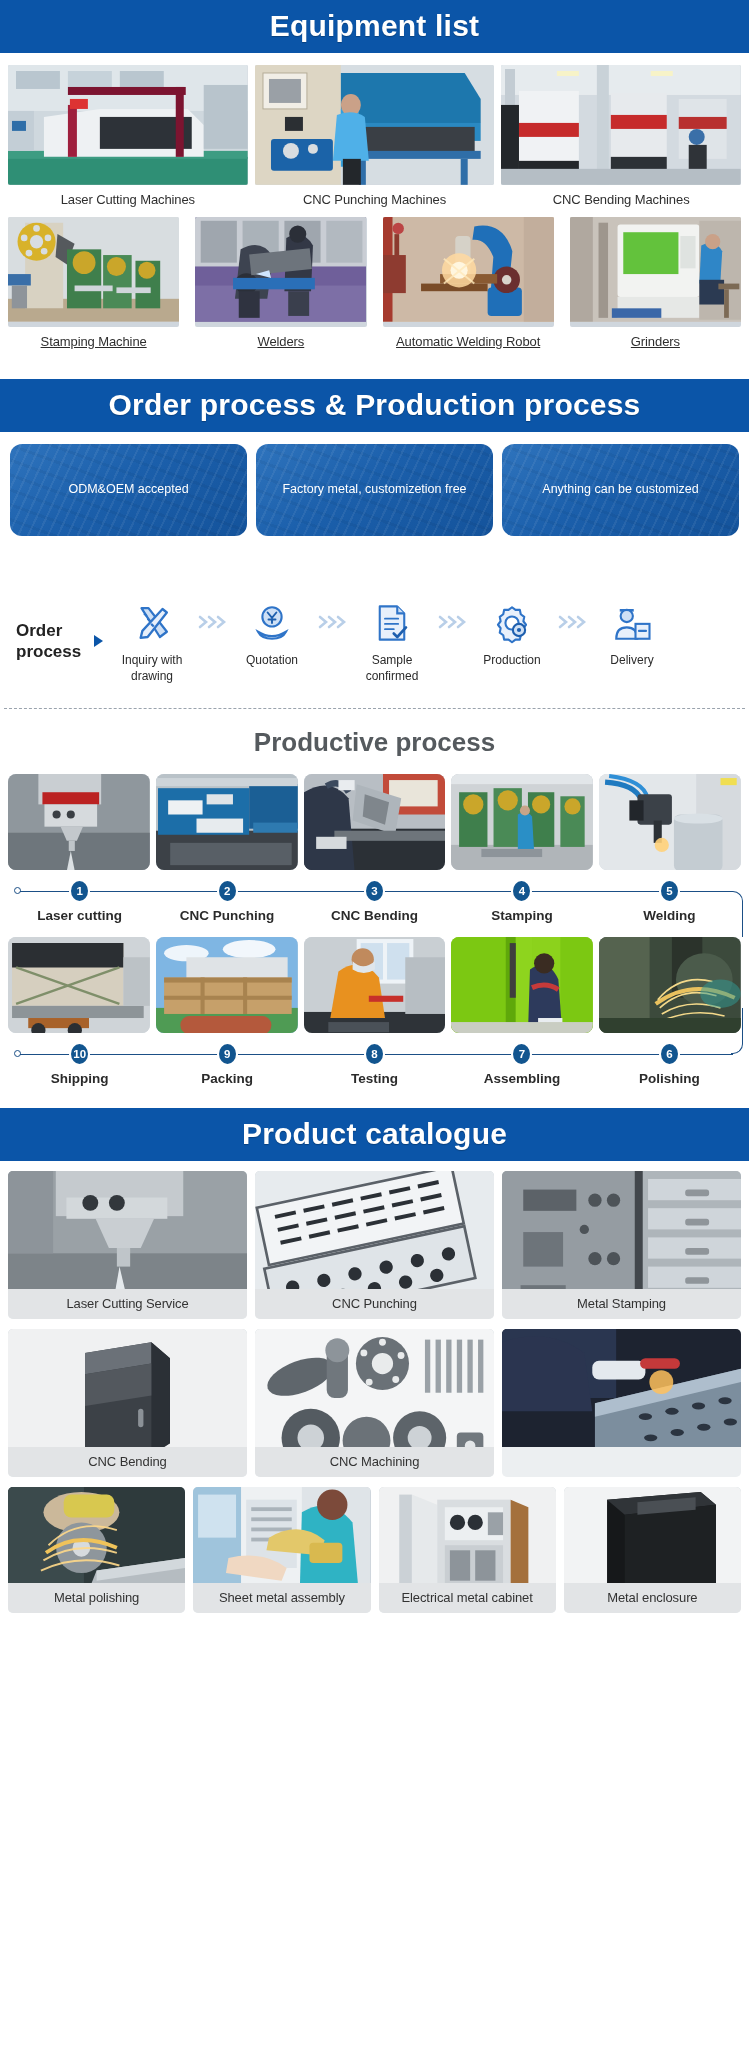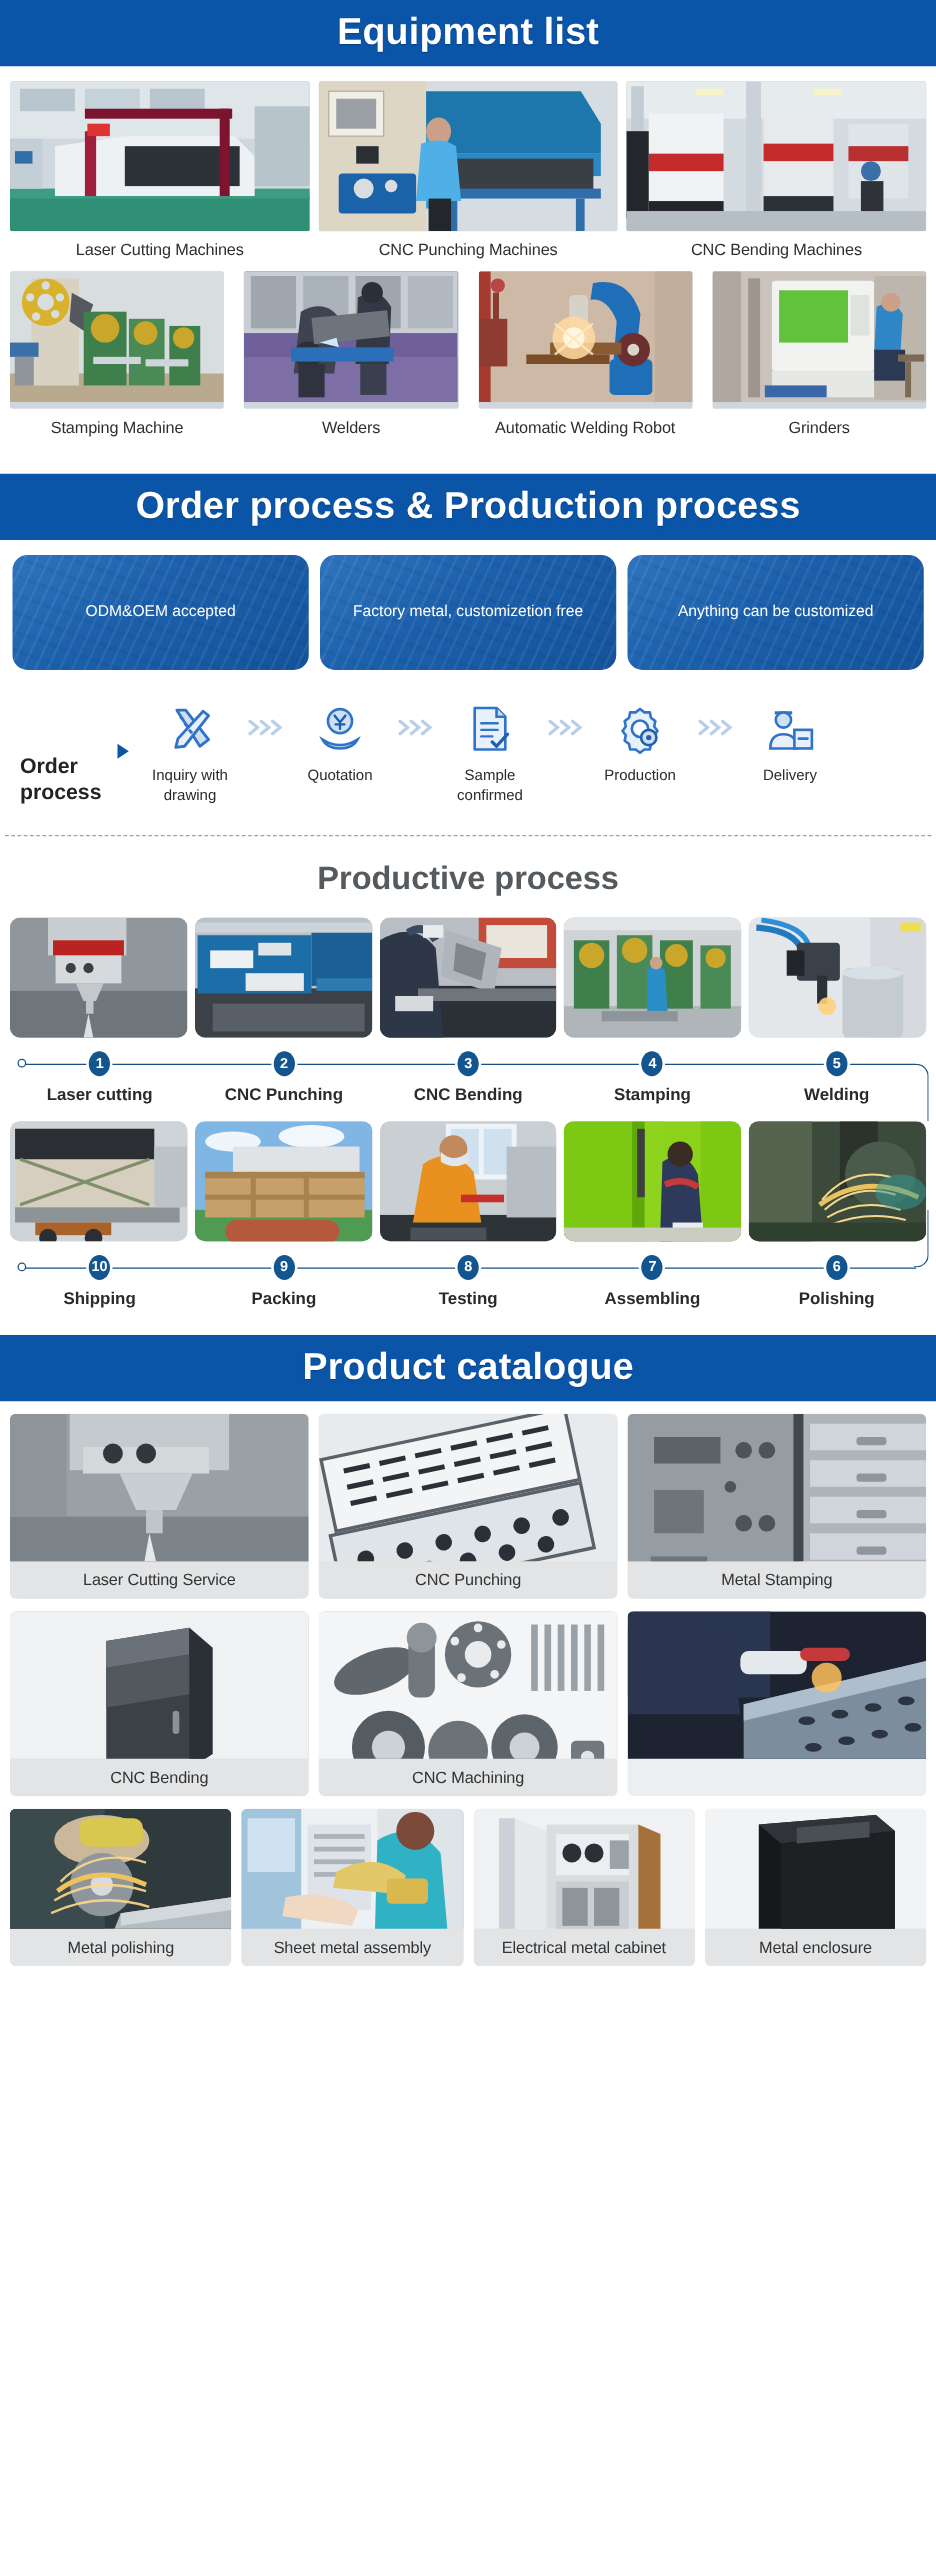--- a/index.html
+++ b/index.html
@@ -36,21 +36,21 @@
     font-size: 13px;
     color: #2f2f2f;
     padding-top: 7px;
     letter-spacing: -0.1px;
   }
 
   
   .eq-row1 { display:flex; gap:7px; padding: 12px 8px 0; }
   .eq-row1 > div { flex: 1; }
   .eq-row1 .photo { height: 120px; border-radius: 2px; }
-  .eq-row2 { display:flex; gap:16px; padding: 10px 8px 0; }
+  .eq-row2 { display:flex; gap:16px; padding: 10px 8px 0; text-decoration: underline; }
   .eq-row2 > div { flex: 1; }
   .eq-row2 .photo { height: 110px; border-radius: 2px; }
 
   
   .cardrow { display:flex; gap:9px; padding: 12px 10px 0; }
   .ocard {
     flex: 1;
     height: 92px;
     border-radius: 12px;
     background: linear-gradient(145deg, #2f74bd 0%, #1b5fab 45%, #14539b 100%);
@@ -64,21 +64,21 @@
     overflow: hidden;
   }
   .ocard .tex {
     position:absolute; inset:0; opacity:.22;
     background:
       repeating-linear-gradient(115deg, rgba(255,255,255,.30) 0 2px, rgba(255,255,255,0) 2px 9px),
       repeating-linear-gradient(20deg, rgba(0,0,0,.18) 0 3px, rgba(0,0,0,0) 3px 14px);
   }
   .ocard span { position: relative; z-index: 1; }
 
-  .flowwrap { display:flex; align-items:flex-end; padding: 22px 8px 10px; }
+  .flowwrap { display:flex; align-items:center; padding: 22px 8px 10px; margin-top: 40px; }
   .flowlabel {
     font-size: 17px; font-weight: bold; color:#232323;
     line-height: 1.25; width: 84px; text-align:left; padding-left:8px;
   }
   .flowarrow {
     width: 0; height: 0;
     border-left: 9px solid #0b55a8;
     border-top: 6px solid transparent;
     border-bottom: 6px solid transparent;
     margin: 0 6px 0 2px; align-self:center;

